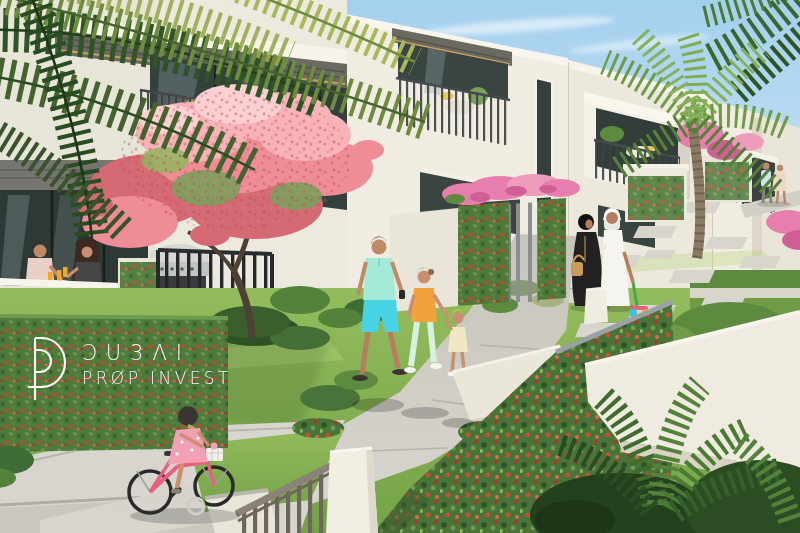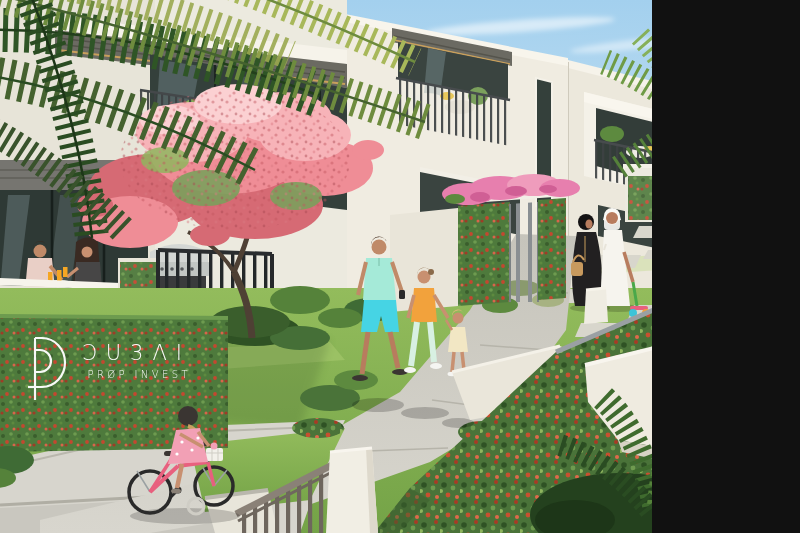--- a/index.html
+++ b/index.html
@@ -1,24 +1,24 @@
 <!DOCTYPE html>
 <html style="--sky-top: #a3d0ee; --sky-bottom: #d8eaf5; --cloud-white: #ffffff; --building-sunlit: #f0ece1; --building-shaded: #d9d4c7; --soffit-grey: #6b6a62; --fascia-wood: #c9a05c; --glass-dark: #34403b; --glass-reflection: #9fb3ba; --railing-grey: #3d4143; --grass-light: #93bc5c; --grass-dark: #74a347; --foliage-dark: #2f5526; --foliage-mid: #4a7a33; --foliage-light: #86b05a; --palm-yellow-green: #a8b85a; --vine-green: #4e7a3c; --vine-flower-red: #c4472f; --hedge-flower-red: #c8502f; --blossom-pink: #ef8d96; --blossom-pink-light: #f7b3b8; --bougainvillea-pink: #e77fae; --path-concrete: #cfcdc5; --pavement-grey: #d5d3cb; --stepping-stone: #d8d6cc; --wall-white: #efebe0; --gate-black: #24282a; --fence-taupe: #8a8177; --trunk-brown: #4e4034; --palm-trunk: #8a7a62; --skin-tan: #c08a68; --kandura-white: #f6f4ee; --abaya-black: #222021; --handbag-tan: #c89a5e; --polo-mint: #a5ead8; --shorts-turquoise: #46d4e4; --tshirt-orange: #f2a23c; --pants-mint: #d8f0e2; --child-outfit-cream: #f2e7c4; --dress-pink: #f2a0b5; --bike-pink: #e8607e; --helmet-black: #3a3532; --juice-orange: #f5a623; --logo-white: #ffffff;"><head>
 <meta charset="utf-8">
 <style>
   html,body{margin:0;padding:0;background:#111;}
-  .stage{position:relative;width:652px;height:533px;overflow:hidden;
+  .stage{position:relative;width:800px;height:533px;overflow:hidden;
          font-family:"DejaVu Sans","Liberation Sans",sans-serif;}
   .stage svg.scene{position:absolute;left:0;top:0;display:block;}
   .watermark{position:absolute;left:26px;top:336px;display:flex;align-items:flex-start;
              gap:10px;color:var(--logo-white,#fff);opacity:.96;pointer-events:none;}
   .brand-text{display:flex;flex-direction:column;}
   .brand-word{font-size:21px;letter-spacing:9px;font-weight:200;line-height:1;margin-top:7px;
               text-shadow:0 0 2px rgba(0,0,0,.15);}
-  .brand-tag{font-size:10px;letter-spacing:3.4px;font-weight:300;line-height:1;margin-top:6px;
+  .brand-tag{font-size:17px;letter-spacing:3.4px;font-weight:300;line-height:1;margin-top:6px;
              text-shadow:0 0 2px rgba(0,0,0,.15);text-align:right;}
 </style>
 </head>
 <body>
 
 <div class="stage">
 <svg class="scene" width="800" height="533" viewBox="0 0 800 533" aria-hidden="true">
   <defs>
     <linearGradient id="skyG" x1="0" y1="0" x2="0" y2="1">
       <stop offset="0" stop-color="#a3d0ee"></stop>

